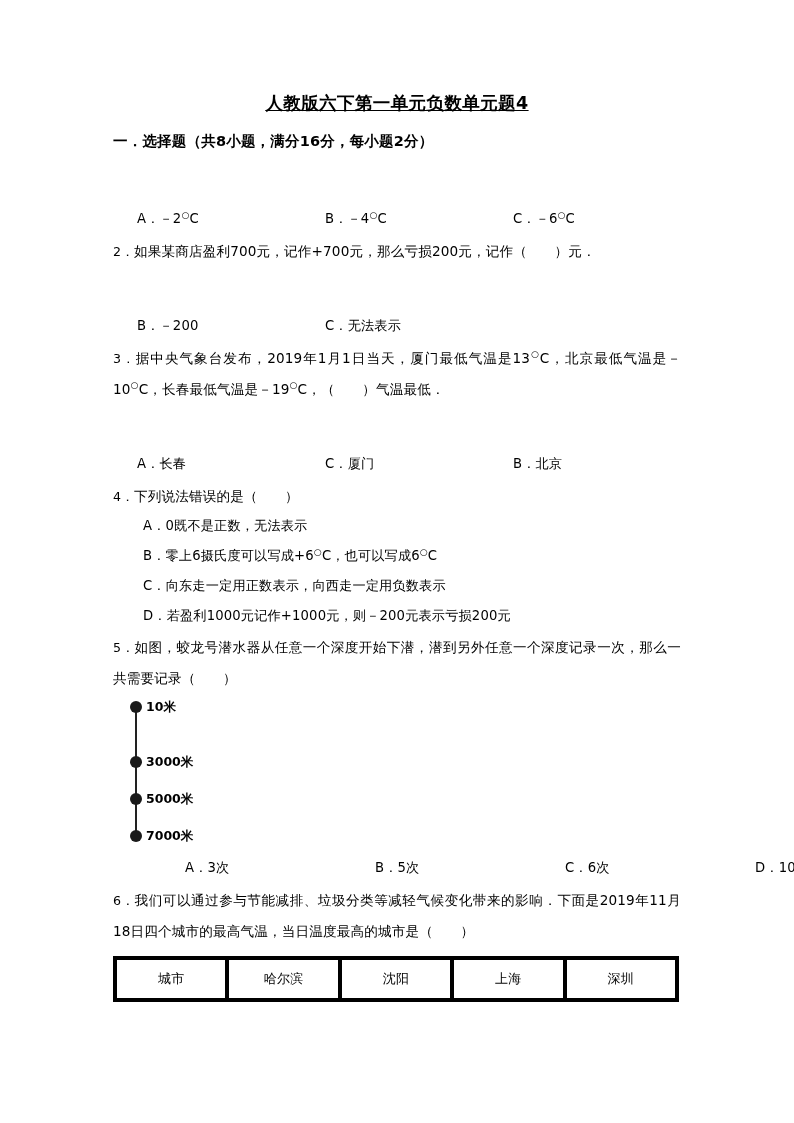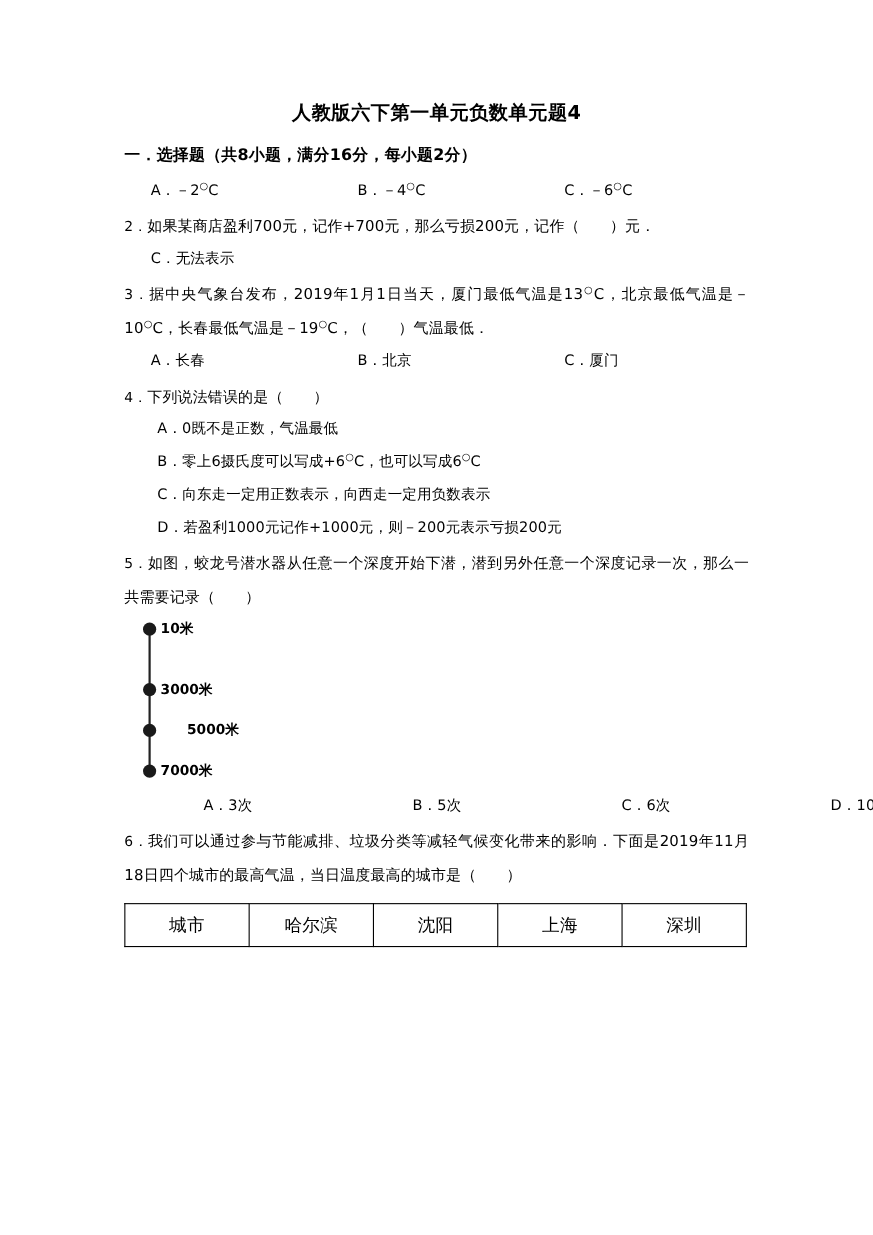--- a/index.html
+++ b/index.html
@@ -29,20 +29,21 @@
     width: 568px;
   }
   .doc-title {
     text-align: center;
     font-weight: bold;
     font-size: 17.5px;
     letter-spacing: 0.4px;
     line-height: 1.3;
     margin: 0 0 16px 0;
     white-space: nowrap;
+    text-decoration: underline;
   }
   .section-header {
     font-weight: bold;
     font-size: 14.5px;
     line-height: 1.4;
     margin: 0 0 8px 0;
     letter-spacing: 0.2px;
   }
   .question {
     margin: 0 0 2px 0;
@@ -57,21 +58,21 @@
   .q-num {
     font-size: 12.6px;
   }
   .opts {
     display: flex;
     font-size: 13.2px;
     line-height: 2.25;
     padding-left: 24px;
     letter-spacing: 0.15px;
   }
-  .opts.cols3 > .opt { width: 188px; flex: 0 0 188px; }
+  .opts.cols3 > .opt { width: 188px; flex: 0 0 188px; margin-top: 45px; }
   .opts.cols4 > .opt { width: 142px; flex: 0 0 142px; margin-left: 48px; }
   .opts.stack {
     display: block;
     padding-left: 30px;
   }
   .opts.stack > .opt {
     display: block;
     width: auto;
   }
   .opt {
@@ -113,25 +114,25 @@
     transform: translateY(-50%);
     text-align: center;
   }
   table.data-table {
     border-collapse: collapse;
     width: 566px;
     margin-top: 10px;
     table-layout: fixed;
   }
   table.data-table td {
-    border: 1px solid #000000;
+    border: 4px solid #000000;
     height: 36px;
     text-align: center;
     vertical-align: middle;
-    font-size: 16px;
+    font-size: 13px;
     letter-spacing: 0.3px;
   }
 </style>
 </head>
 <body>
 
 <div class="page">
   <div class="content">
 
     <div class="doc-title">人教版六下第一单元负数单元题4</div>
@@ -144,59 +145,60 @@
         <span class="opt">B．－4<span class="deg">○</span>C</span>
         <span class="opt">C．－6<span class="deg">○</span>C</span>
       </div>
     </div>
 
     <div class="question">
       <div class="q-text">
         <span class="q-num">2．</span><span>如果某商店盈利700元，记作+700元，那么亏损200元，记作（　　）元．</span>
       </div>
       <div class="opts cols3">
+        <span class="opt">B．－200</span>
         <span class="opt">C．无法表示</span>
       </div>
     </div>
 
     <div class="question">
       <div class="q-text">
         <span class="q-num">3．</span><span>据中央气象台发布，2019年1月1日当天，厦门最低气温是13<span class="deg">○</span>C，北京最低气温是－10<span class="deg">○</span>C，长春最低气温是－19<span class="deg">○</span>C，（　　）气温最低．</span>
       </div>
       <div class="opts cols3">
         <span class="opt">A．长春</span>
+        <span class="opt">C．厦门</span>
         <span class="opt">B．北京</span>
-        <span class="opt">C．厦门</span>
       </div>
     </div>
 
     <div class="question">
       <div class="q-text">
         <span class="q-num">4．</span><span>下列说法错误的是（　　）</span>
       </div>
       <div class="opts stack">
-        <span class="opt">A．0既不是正数，气温最低</span>
+        <span class="opt">A．0既不是正数，无法表示</span>
         <span class="opt">B．零上6摄氏度可以写成+6<span class="deg">○</span>C，也可以写成6<span class="deg">○</span>C</span>
         <span class="opt">C．向东走一定用正数表示，向西走一定用负数表示</span>
         <span class="opt">D．若盈利1000元记作+1000元，则－200元表示亏损200元</span>
       </div>
     </div>
 
     <div class="question">
       <div class="q-text">
         <span class="q-num">5．</span><span>如图，蛟龙号潜水器从任意一个深度开始下潜，潜到另外任意一个深度记录一次，那么一共需要记录（　　）</span>
       </div>
       <div class="figure">
         <div class="axis-line"></div>
         <div class="node" style="top:2px;"></div>
         <div class="node-label" style="top:8px;">10米</div>
         <div class="node" style="top:57px;"></div>
         <div class="node-label" style="top:63px;">3000米</div>
         <div class="node" style="top:94px;"></div>
-        <div class="node-label" style="top:100px;margin-left:24px;">5000米</div>
+        <div class="node-label" style="top:100px;">5000米</div>
         <div class="node" style="top:131px;"></div>
         <div class="node-label" style="top:137px;">7000米</div>
       </div>
       <div class="opts cols4">
         <span class="opt">A．3次</span>
         <span class="opt">B．5次</span>
         <span class="opt">C．6次</span>
         <span class="opt">D．10次</span>
       </div>
     </div>

